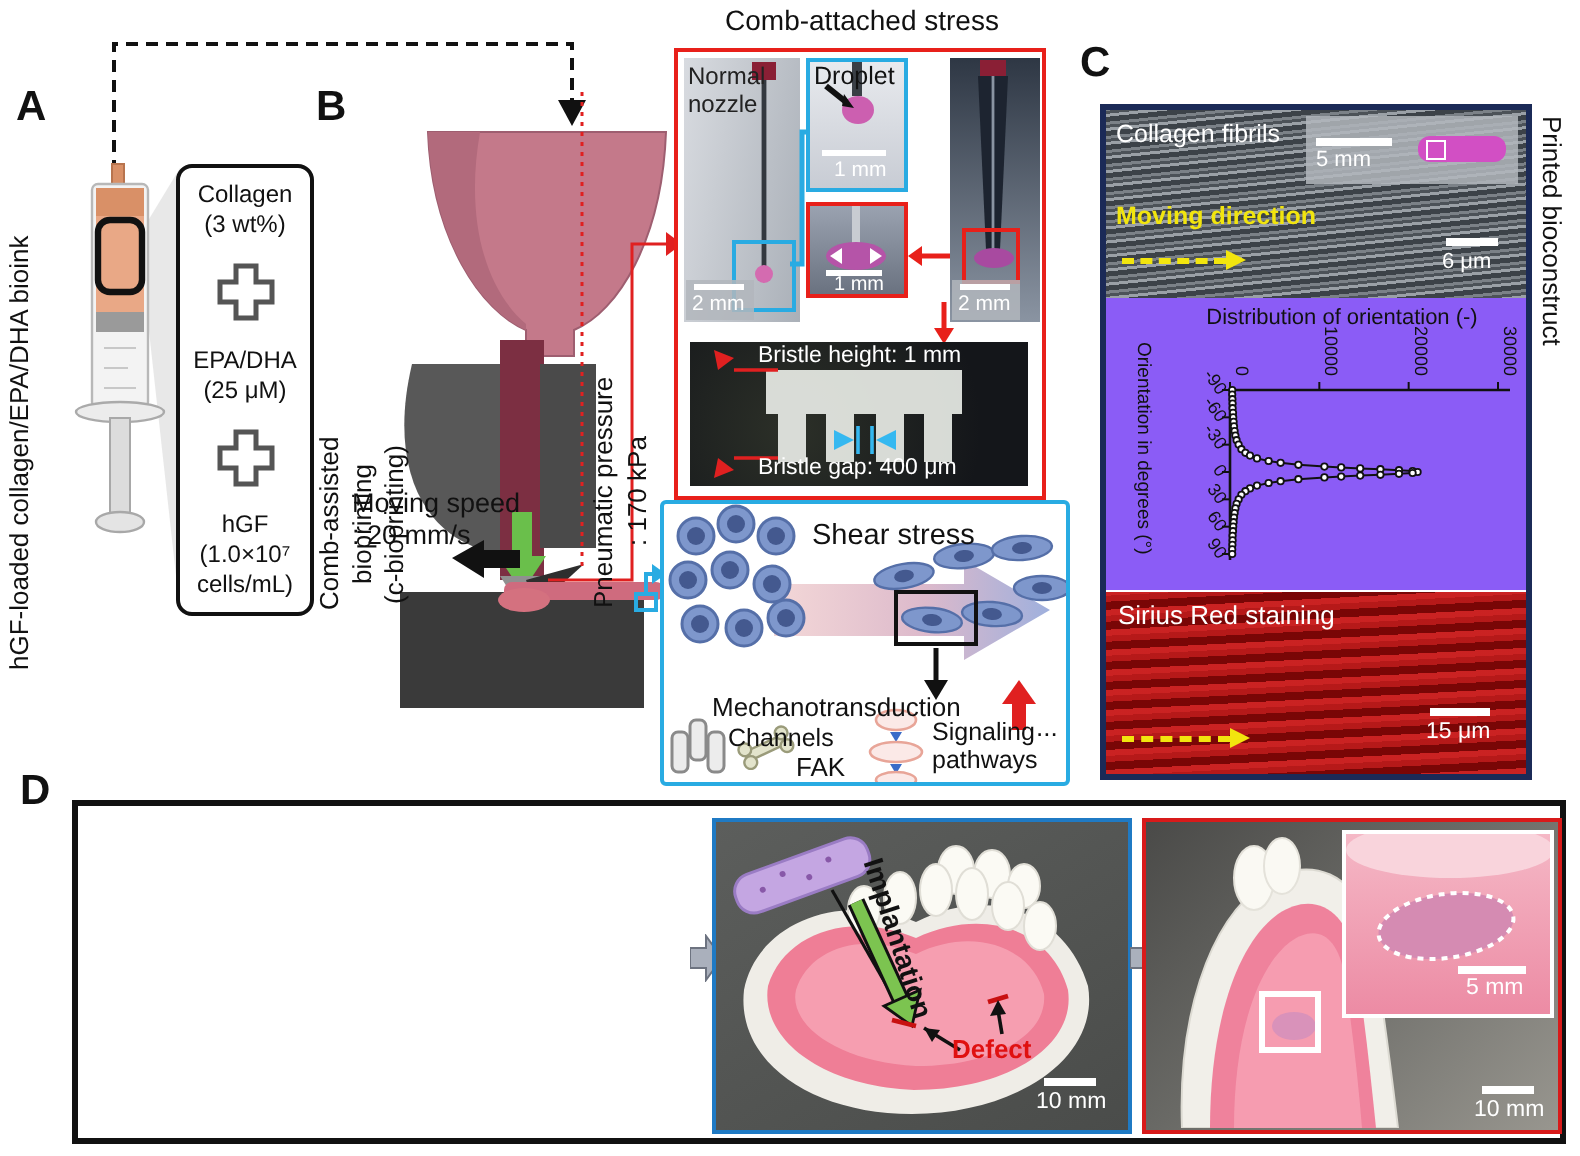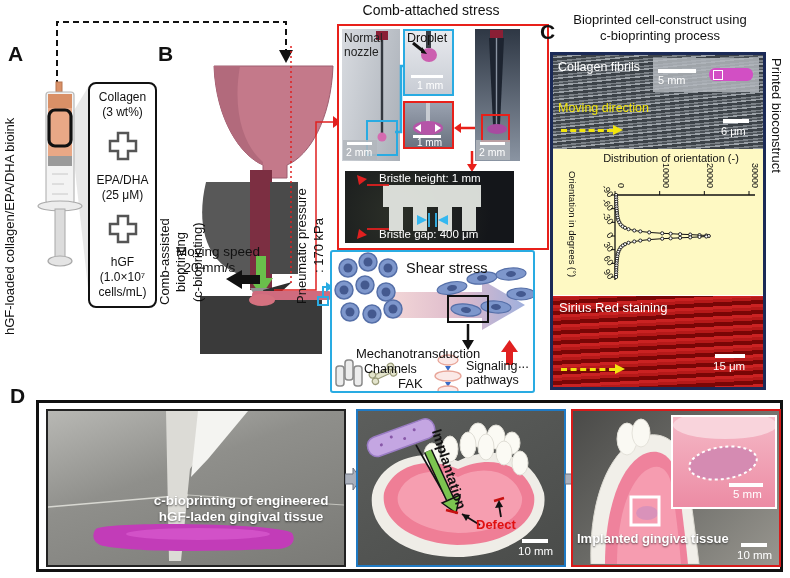--- a/index.html
+++ b/index.html
@@ -109,21 +109,21 @@
   <div class="panel-letter" style="left:158px;top:42px">B</div>
   <div class="t vup" style="left:157px;top:188px;height:148px;font-size:13px;line-height:1.25">Comb-assisted
 bioprinting
 (c-bioprinting)</div>
   <div class="t vup" style="left:294px;top:160px;height:172px;font-size:13px;line-height:1.3">Pneumatic pressure
 : 170 kPa</div>
   <div class="t" style="left:176px;top:244px;width:112px;font-size:13.5px">Moving speed
 : 20 mm/s</div>
 
   <div class="t c" style="left:335px;top:2px;width:192px;font-size:14px">Comb-attached stress</div>
-  <div class="box" style="left:337px;top:24px;width:212px;height:226px;border:2.5px solid #e8201a;background:#fff">
+  <div class="box" style="left:337px;top:24px;width:186px;height:226px;border:2.5px solid #e8201a;background:#fff">
 
     <div class="box" style="left:3px;top:3px;width:58px;height:132px;background:linear-gradient(100deg,#d8dbe0,#aab0b8)">
       <svg class="abs" style="left:0;top:0" width="58" height="132">
         <rect x="34" y="2" width="12" height="9" fill="#8a1f35"></rect>
         <line x1="40" y1="11" x2="40" y2="104" stroke="#33383f" stroke-width="2.4"></line>
         <circle cx="40" cy="108" r="4.5" fill="#d46bb0"></circle>
         <rect x="25" y="92" width="30" height="34" fill="none" stroke="#29abe2" stroke-width="2"></rect>
       </svg>
       <div class="t" style="left:2px;top:2px;font-size:12px;color:#222">Normal
 nozzle</div>
@@ -295,42 +295,40 @@
     <div class="t" style="left:74px;top:8px;font-size:14.5px">Shear stress</div>
     <div class="t" style="left:24px;top:94px;font-size:13px">Mechanotransduction</div>
     <div class="t" style="left:32px;top:110px;font-size:12.5px">Channels</div>
     <div class="t" style="left:66px;top:124px;font-size:13px">FAK</div>
     <div class="t" style="left:134px;top:107px;font-size:12.5px">Signaling</div>
     <div class="t" style="left:134px;top:121px;font-size:12.5px">pathways</div>
     <div class="t" style="left:186px;top:104px;font-size:13px">...</div>
   </div>
 
   <div class="panel-letter" style="left:540px;top:20px">C</div>
-  <div class="t c" style="left:556px;top:12px;width:208px;font-size:13px">Bioprinted cell-construct using
-c-bioprinting process</div>
   <div class="t vdn" style="left:768px;top:58px;height:200px;font-size:13px">Printed bioconstruct</div>
 
   <div class="box" style="left:550px;top:52px;width:216px;height:338px;border:3px solid #1b2a57;background:#fff">
 
     <div class="box sem-bg" style="left:0;top:0;width:210px;height:94px">
       <div class="t w" style="left:5px;top:5px;font-size:12.5px">Collagen fibrils</div>
       <div class="chip" style="left:100px;top:3px;width:106px;height:34px">
         <div class="bar" style="left:5px;top:11px;width:38px;height:3.5px"></div>
         <div class="t w" style="left:5px;top:16px;font-size:11px">5 mm</div>
         <div class="abs" style="left:56px;top:10px;width:44px;height:13px;border-radius:6px;background:#d24fc4">
           <div class="abs" style="left:4px;top:2px;width:8px;height:8px;border:1.5px solid #fff"></div>
         </div>
       </div>
-      <div class="t" style="left:5px;top:46px;font-size:12.5px;color:#f2e50e;font-weight:400">Moving direction</div>
+      <div class="t" style="left:5px;top:46px;font-size:12.5px;color:#f2e50e;font-weight:700">Moving direction</div>
       <div class="dashy" style="left:8px;top:74px;width:52px"></div>
       <div class="bar" style="left:170px;top:64px;width:26px;height:3.5px"></div>
       <div class="t w" style="left:168px;top:70px;font-size:11px">6 μm</div>
     </div>
 
-    <div class="box" style="left:0;top:94px;width:210px;height:146px;background:#fef9c3">
+    <div class="box" style="left:0;top:94px;width:210px;height:146px;background:#8b5cf6">
       <svg id="orient-plot" width="210" height="147">
         <text x="118" y="13" text-anchor="middle" font-size="11" fill="#111">Distribution of orientation (-)</text>
         <text x="16" y="22" font-size="9.5" fill="#111" transform="rotate(90 16 22)">Orientation in degrees (°)</text>
       <line x1="62" y1="46" x2="202" y2="46" stroke="#111" stroke-width="1.3"></line>
           <line x1="62" y1="46" x2="62" y2="131" stroke="#111" stroke-width="1.3"></line>
           <line x1="62" y1="42" x2="62" y2="46" stroke="#111" stroke-width="1"></line>
           <text x="65" y="39" font-size="9" fill="#111" text-anchor="end" transform="rotate(90 65 39)">0</text>
           <line x1="106.66666666666666" y1="42" x2="106.66666666666666" y2="46" stroke="#111" stroke-width="1"></line>
           <text x="109.66666666666666" y="39" font-size="9" fill="#111" text-anchor="end" transform="rotate(90 109.66666666666666 39)">10000</text>
           <line x1="151.33333333333331" y1="42" x2="151.33333333333331" y2="46" stroke="#111" stroke-width="1"></line>
@@ -412,32 +410,20 @@
       <div class="t w" style="left:6px;top:4px;font-size:13px">Sirius Red staining</div>
       <div class="dashy" style="left:8px;top:72px;width:54px"></div>
       <div class="bar" style="left:162px;top:58px;width:30px;height:3.5px"></div>
       <div class="t w" style="left:160px;top:64px;font-size:11.5px">15 μm</div>
     </div>
   </div>
 
   <div class="panel-letter" style="left:10px;top:384px">D</div>
   <div class="box" style="left:36px;top:400px;width:747px;height:172px;border:3px solid #111;background:#fff">
 
-    <div class="box" style="left:7px;top:6px;width:300px;height:158px;border:2px solid #222;background:linear-gradient(160deg,#b8b8b4,#8f8f8b 40%,#7a7a76)">
-      <svg class="abs" style="left:0;top:0" width="296" height="154">
-        <line x1="0" y1="96" x2="140" y2="84" stroke="#d8d8d2" stroke-width="1.4"></line>
-        <line x1="140" y1="84" x2="296" y2="94" stroke="#c4c4be" stroke-width="1"></line>
-        <polygon points="118,0 182,0 142,58 133,150 121,150" fill="#dcdbd6"></polygon>
-        <polygon points="150,0 200,0 160,48 143,66" fill="#f4f4f1"></polygon>
-        <path d="M48,118 C60,110 230,112 244,122 C250,132 240,140 220,138 C150,142 70,140 52,134 C44,130 44,122 48,118 Z" fill="#c23cb8"></path>
-        <ellipse cx="150" cy="123" rx="72" ry="6" fill="#d85ace" opacity="0.7"></ellipse>
-      </svg>
-      <div class="t w b c" style="left:92px;top:82px;width:202px;font-size:13.5px;text-shadow:0 1px 2px rgba(0,0,0,.6)">c-bioprinting of engineered
-hGF-laden gingival tissue</div>
-    </div>
 
     <svg class="abs" style="left:306px;top:64px" width="18" height="24">
       <polygon points="0,7 8,7 8,1 16,12 8,23 8,17 0,17" fill="#aab0bc" stroke="#6d7380" stroke-width="1"></polygon>
     </svg>
 
     <div class="box" style="left:317px;top:6px;width:210px;height:158px;border:2.5px solid #1f7ac4;background:linear-gradient(150deg,#5c5e5c,#4a4c4a)">
       <svg class="abs" style="left:0;top:0" width="205" height="153" viewBox="0 0 205 153">
         <path d="M14,84 C20,52 60,34 100,50 C140,30 176,48 186,82 C192,118 150,146 98,146 C48,146 10,120 14,84 Z" fill="#efede7"></path>
         <path d="M26,82 C34,56 66,44 100,58 C134,42 168,54 176,84 C180,112 146,134 99,134 C52,132 22,108 26,82 Z" fill="#ef7e96"></path>
         <path d="M40,84 C46,64 72,54 100,66 C128,52 158,62 164,86 C166,106 140,122 100,122 C62,120 36,102 40,84 Z" fill="#f7a3b5" opacity="0.85"></path>
@@ -498,19 +484,18 @@
       <div class="box" style="left:98px;top:4px;width:106px;height:94px;border:2px solid #fff;background:linear-gradient(#f5b8c6,#ec8ba4)">
         <svg class="abs" style="left:0;top:0" width="102" height="90">
           <ellipse cx="52" cy="8" rx="52" ry="14" fill="#f9d4dc"></ellipse>
           <g transform="rotate(-8 50 46)">
             <ellipse cx="50" cy="46" rx="34" ry="16" fill="#d58bb2" stroke="#fff" stroke-width="2" stroke-dasharray="3,3"></ellipse>
           </g>
         </svg>
         <div class="bar" style="left:56px;top:66px;width:34px;height:3.5px"></div>
         <div class="t w" style="left:60px;top:71px;font-size:11.5px">5 mm</div>
       </div>
-      <div class="t w b" style="left:4px;top:120px;font-size:13px;text-shadow:0 1px 2px rgba(0,0,0,.6)">Implanted gingiva tissue</div>
       <div class="bar" style="left:168px;top:132px;width:26px;height:4px"></div>
       <div class="t w" style="left:164px;top:138px;font-size:11.5px">10 mm</div>
     </div>
   </div>
 
 </div>
 
 </body></html>

